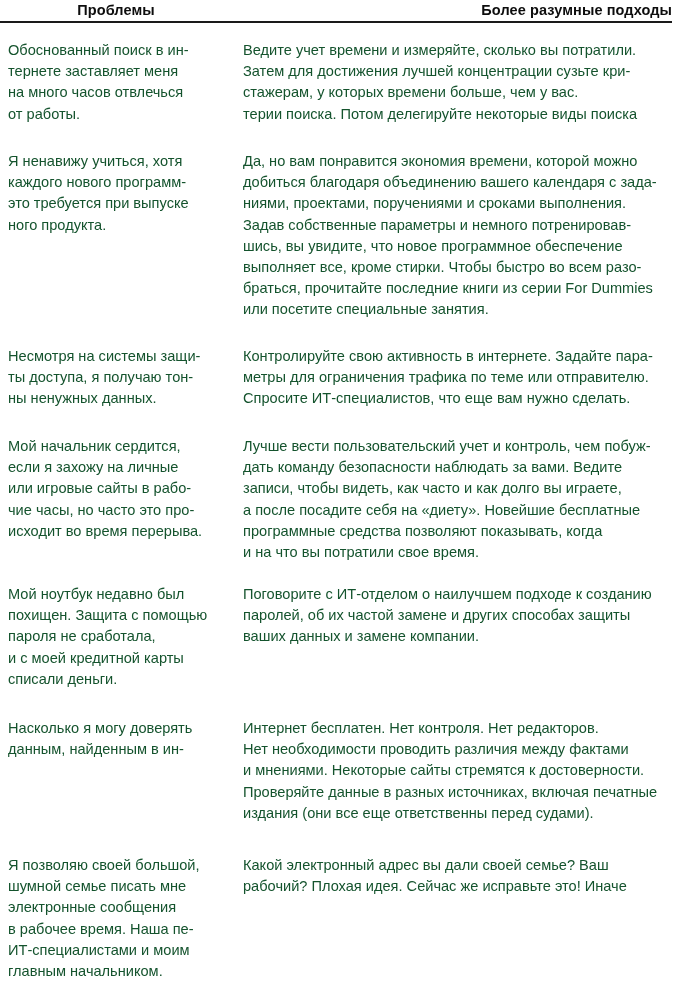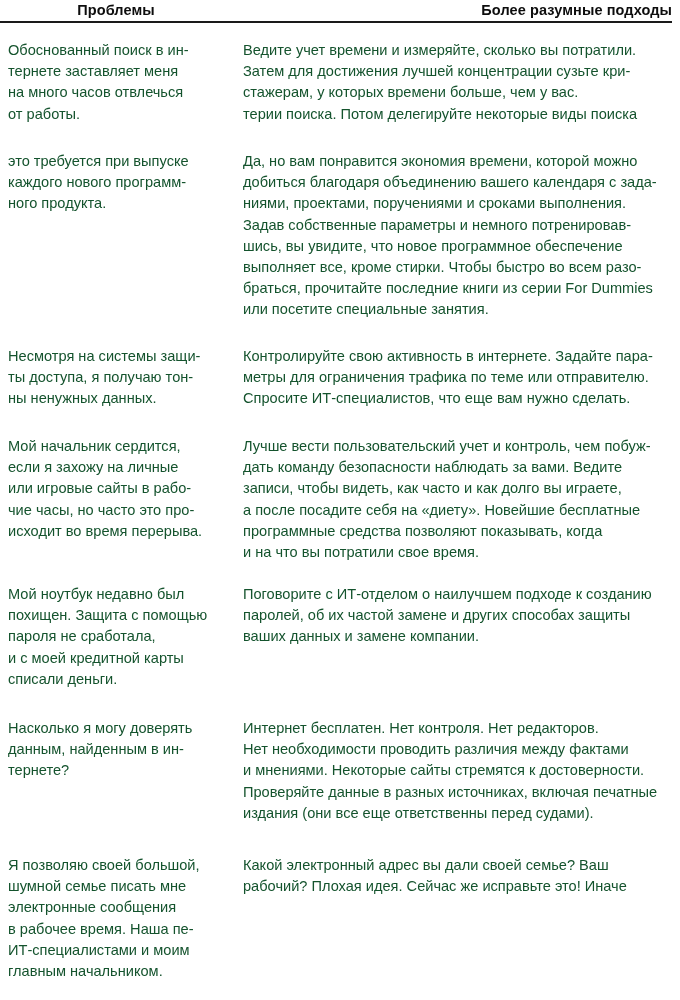--- a/index.html
+++ b/index.html
@@ -88,37 +88,37 @@
   </div>
 
   <div class="header-rule"></div>
 
   <div class="rows" id="table-body">
       <div class="row" style="top: 18px;">
         <div class="cell problem"><span class="ln">Обоснованный поиск в ин-</span><span class="ln">тернете заставляет меня</span><span class="ln">на много часов отвлечься</span><span class="ln">от работы.</span></div>
         <div class="cell approach"><span class="ln">Ведите учет времени и измеряйте, сколько вы потратили.</span><span class="ln">Затем для достижения лучшей концентрации сузьте кри-</span><span class="ln">стажерам, у которых времени больше, чем у вас.</span><span class="ln">терии поиска. Потом делегируйте некоторые виды поиска</span></div>
       </div>
       <div class="row" style="top: 129px;">
-        <div class="cell problem"><span class="ln">это требуется при выпуске</span><span class="ln">каждого нового программ-</span><span class="ln">ного продукта.</span></div>
+        <div class="cell problem"><span class="ln">Я ненавижу учиться, хотя</span><span class="ln">каждого нового программ-</span><span class="ln">это требуется при выпуске</span><span class="ln">ного продукта.</span></div>
         <div class="cell approach"><span class="ln">Да, но вам понравится экономия времени, которой можно</span><span class="ln">добиться благодаря объединению вашего календаря с зада-</span><span class="ln">ниями, проектами, поручениями и сроками выполнения.</span><span class="ln">Задав собственные параметры и немного потренировав-</span><span class="ln">шись, вы увидите, что новое программное обеспечение</span><span class="ln">выполняет все, кроме стирки. Чтобы быстро во всем разо-</span><span class="ln">браться, прочитайте последние книги из серии For Dummies</span><span class="ln">или посетите специальные занятия.</span></div>
       </div>
       <div class="row" style="top: 324px;">
         <div class="cell problem"><span class="ln">Несмотря на системы защи-</span><span class="ln">ты доступа, я получаю тон-</span><span class="ln">ны ненужных данных.</span></div>
         <div class="cell approach"><span class="ln">Контролируйте свою активность в интернете. Задайте пара-</span><span class="ln">метры для ограничения трафика по теме или отправителю.</span><span class="ln">Спросите ИТ-специалистов, что еще вам нужно сделать.</span></div>
       </div>
       <div class="row" style="top: 414px;">
         <div class="cell problem"><span class="ln">Мой начальник сердится,</span><span class="ln">если я захожу на личные</span><span class="ln">или игровые сайты в рабо-</span><span class="ln">чие часы, но часто это про-</span><span class="ln">исходит во время перерыва.</span></div>
         <div class="cell approach"><span class="ln">Лучше вести пользовательский учет и контроль, чем побуж-</span><span class="ln">дать команду безопасности наблюдать за вами. Ведите</span><span class="ln">записи, чтобы видеть, как часто и как долго вы играете,</span><span class="ln">а после посадите себя на «диету». Новейшие бесплатные</span><span class="ln">программные средства позволяют показывать, когда</span><span class="ln">и на что вы потратили свое время.</span></div>
       </div>
       <div class="row" style="top: 562px;">
         <div class="cell problem"><span class="ln">Мой ноутбук недавно был</span><span class="ln">похищен. Защита с помощью</span><span class="ln">пароля не сработала,</span><span class="ln">и с моей кредитной карты</span><span class="ln">списали деньги.</span></div>
         <div class="cell approach"><span class="ln">Поговорите с ИТ-отделом о наилучшем подходе к созданию</span><span class="ln">паролей, об их частой замене и других способах защиты</span><span class="ln">ваших данных и замене компании.</span></div>
       </div>
       <div class="row" style="top: 696px;">
-        <div class="cell problem"><span class="ln">Насколько я могу доверять</span><span class="ln">данным, найденным в ин-</span><span class="ln">тернете?</span></div>
+        <div class="cell problem"><span class="ln">Насколько я могу доверять</span><span class="ln">данным, найденным в ин-</span></div>
         <div class="cell approach"><span class="ln">Интернет бесплатен. Нет контроля. Нет редакторов.</span><span class="ln">Нет необходимости проводить различия между фактами</span><span class="ln">и мнениями. Некоторые сайты стремятся к достоверности.</span><span class="ln">Проверяйте данные в разных источниках, включая печатные</span><span class="ln">издания (они все еще ответственны перед судами).</span></div>
       </div>
       <div class="row" style="top: 833px;">
         <div class="cell problem"><span class="ln">Я позволяю своей большой,</span><span class="ln">шумной семье писать мне</span><span class="ln">электронные сообщения</span><span class="ln">в рабочее время. Наша пе-</span><span class="ln">ИТ-специалистами и моим</span><span class="ln">главным начальником.</span></div>
         <div class="cell approach"><span class="ln">Какой электронный адрес вы дали своей семье? Ваш</span><span class="ln">рабочий? Плохая идея. Сейчас же исправьте это! Иначе</span></div>
       </div>
     </div>
 
 </div>
 

